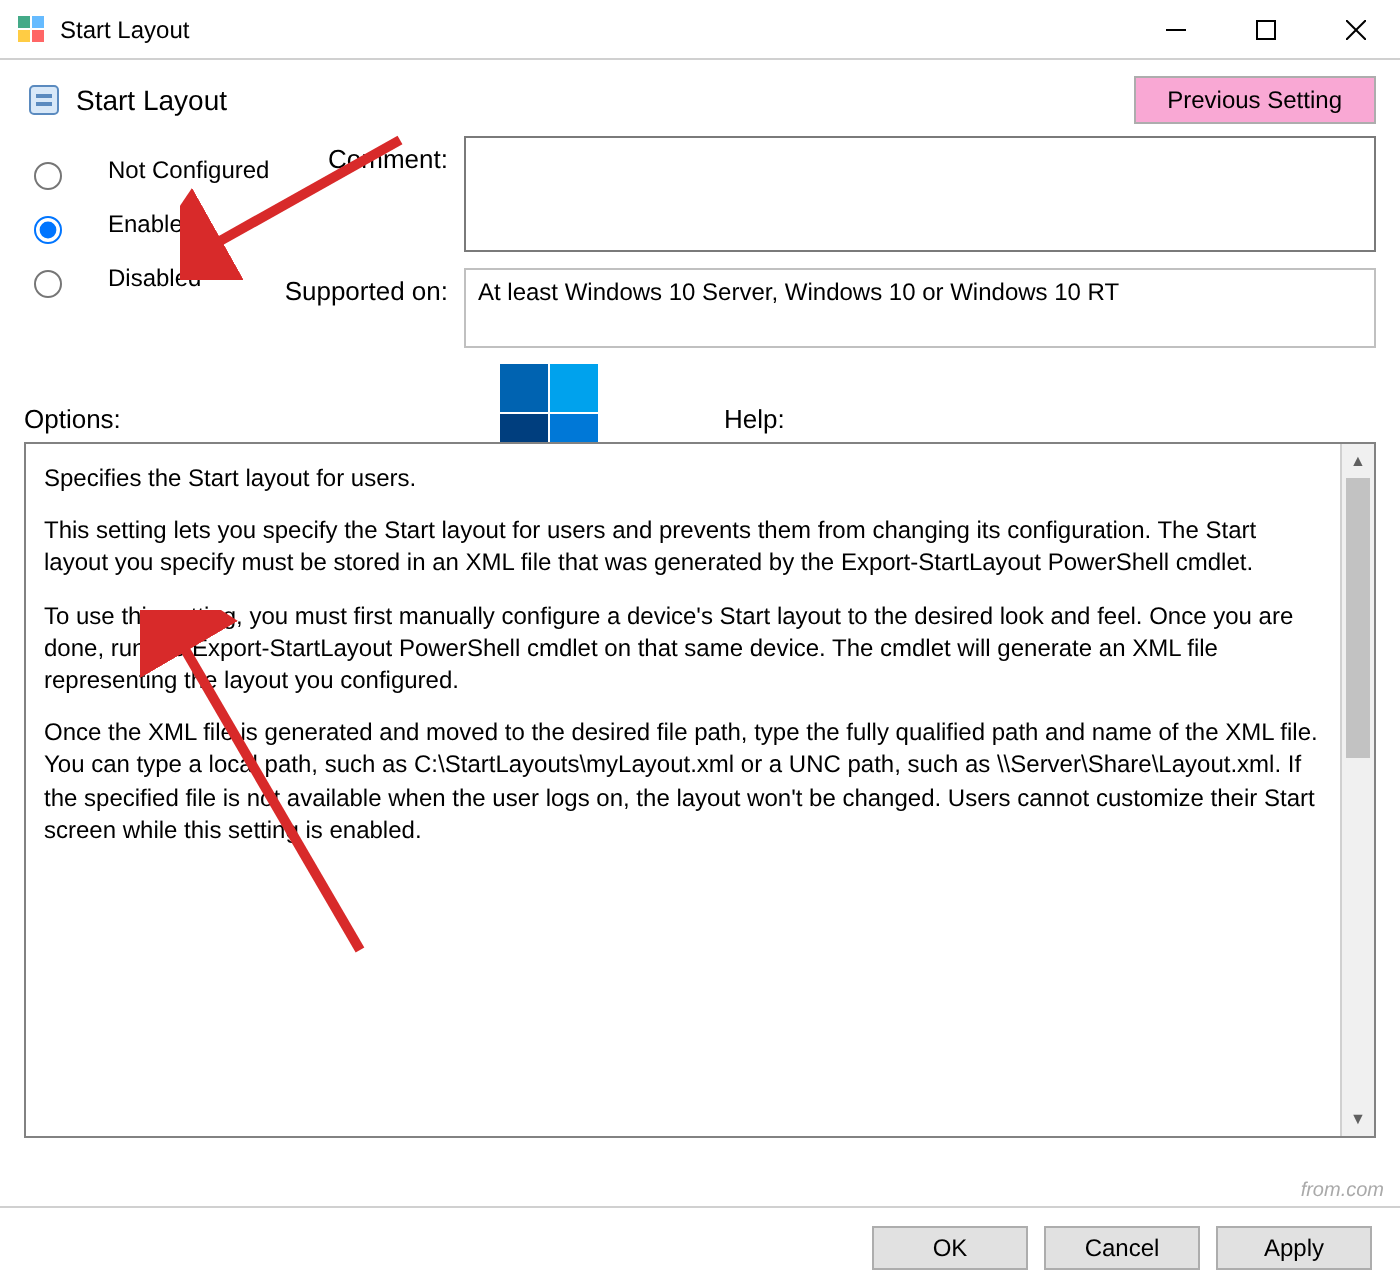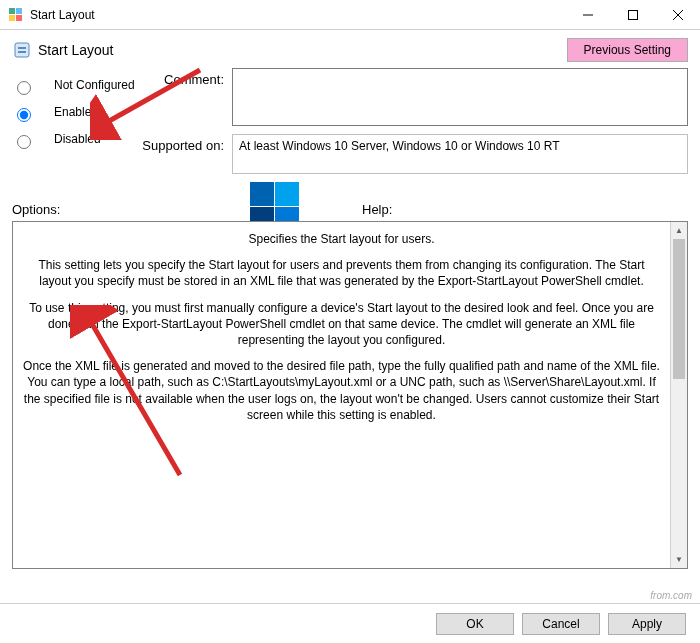--- a/index.html
+++ b/index.html
@@ -33,21 +33,21 @@
 .logo-sq .q { position: absolute; width: 24px; height: 24px; }
 
 .panes { display: flex; padding: 0 12px; gap: 8px; }
 .pane { border: 1px solid #828282; height: 348px; background: #fff; }
 .pane.left { width: 352px; padding: 8px; }
 .pane.right { flex: 1; position: relative; }
 
 .sl-label { font-size: 13px; margin-bottom: 6px; }
 .sl-input { width: 260px; height: 20px; border: 1px solid #0078d7; background: #fff; padding: 0 4px; font-size: 12px; font-family: "Times New Roman", serif; }
 
-.help-inner { position: absolute; inset: 1px 18px 1px 1px; padding: 8px; overflow: hidden; font-size: 12.5px; line-height: 1.35; text-align: center; }
+.help-inner { position: absolute; inset: 1px 18px 1px 1px; padding: 8px; overflow: hidden; font-size: 12.5px; line-height: 1.35; }
 .help-inner p { margin: 0 0 10px 0; }
 .scrollbar { position: absolute; right: 0; top: 0; bottom: 0; width: 17px; background: #f0f0f0; border-left: 1px solid #d0d0d0; }
 .scrollbar .arrow { height: 17px; display: flex; align-items: center; justify-content: center; color: #606060; font-size: 8px; }
 .scrollbar .thumb { position: absolute; left: 2px; right: 2px; top: 17px; height: 140px; background: #c2c2c2; }
 
 .footer { position: absolute; bottom: 0; left: 0; right: 0; height: 40px; border-top: 1px solid #d0d0d0; display: flex; align-items: center; justify-content: flex-end; padding: 0 14px; gap: 8px; background: #fff; }
 .footer button { width: 78px; height: 22px; background: #e1e1e1; border: 1px solid #adadad; font-size: 12px; }
 
 .arrow-ann { position: absolute; pointer-events: none; }
 .wm { position: absolute; right: 8px; bottom: 42px; font-size: 10px; color: #aaa; font-style: italic; }

